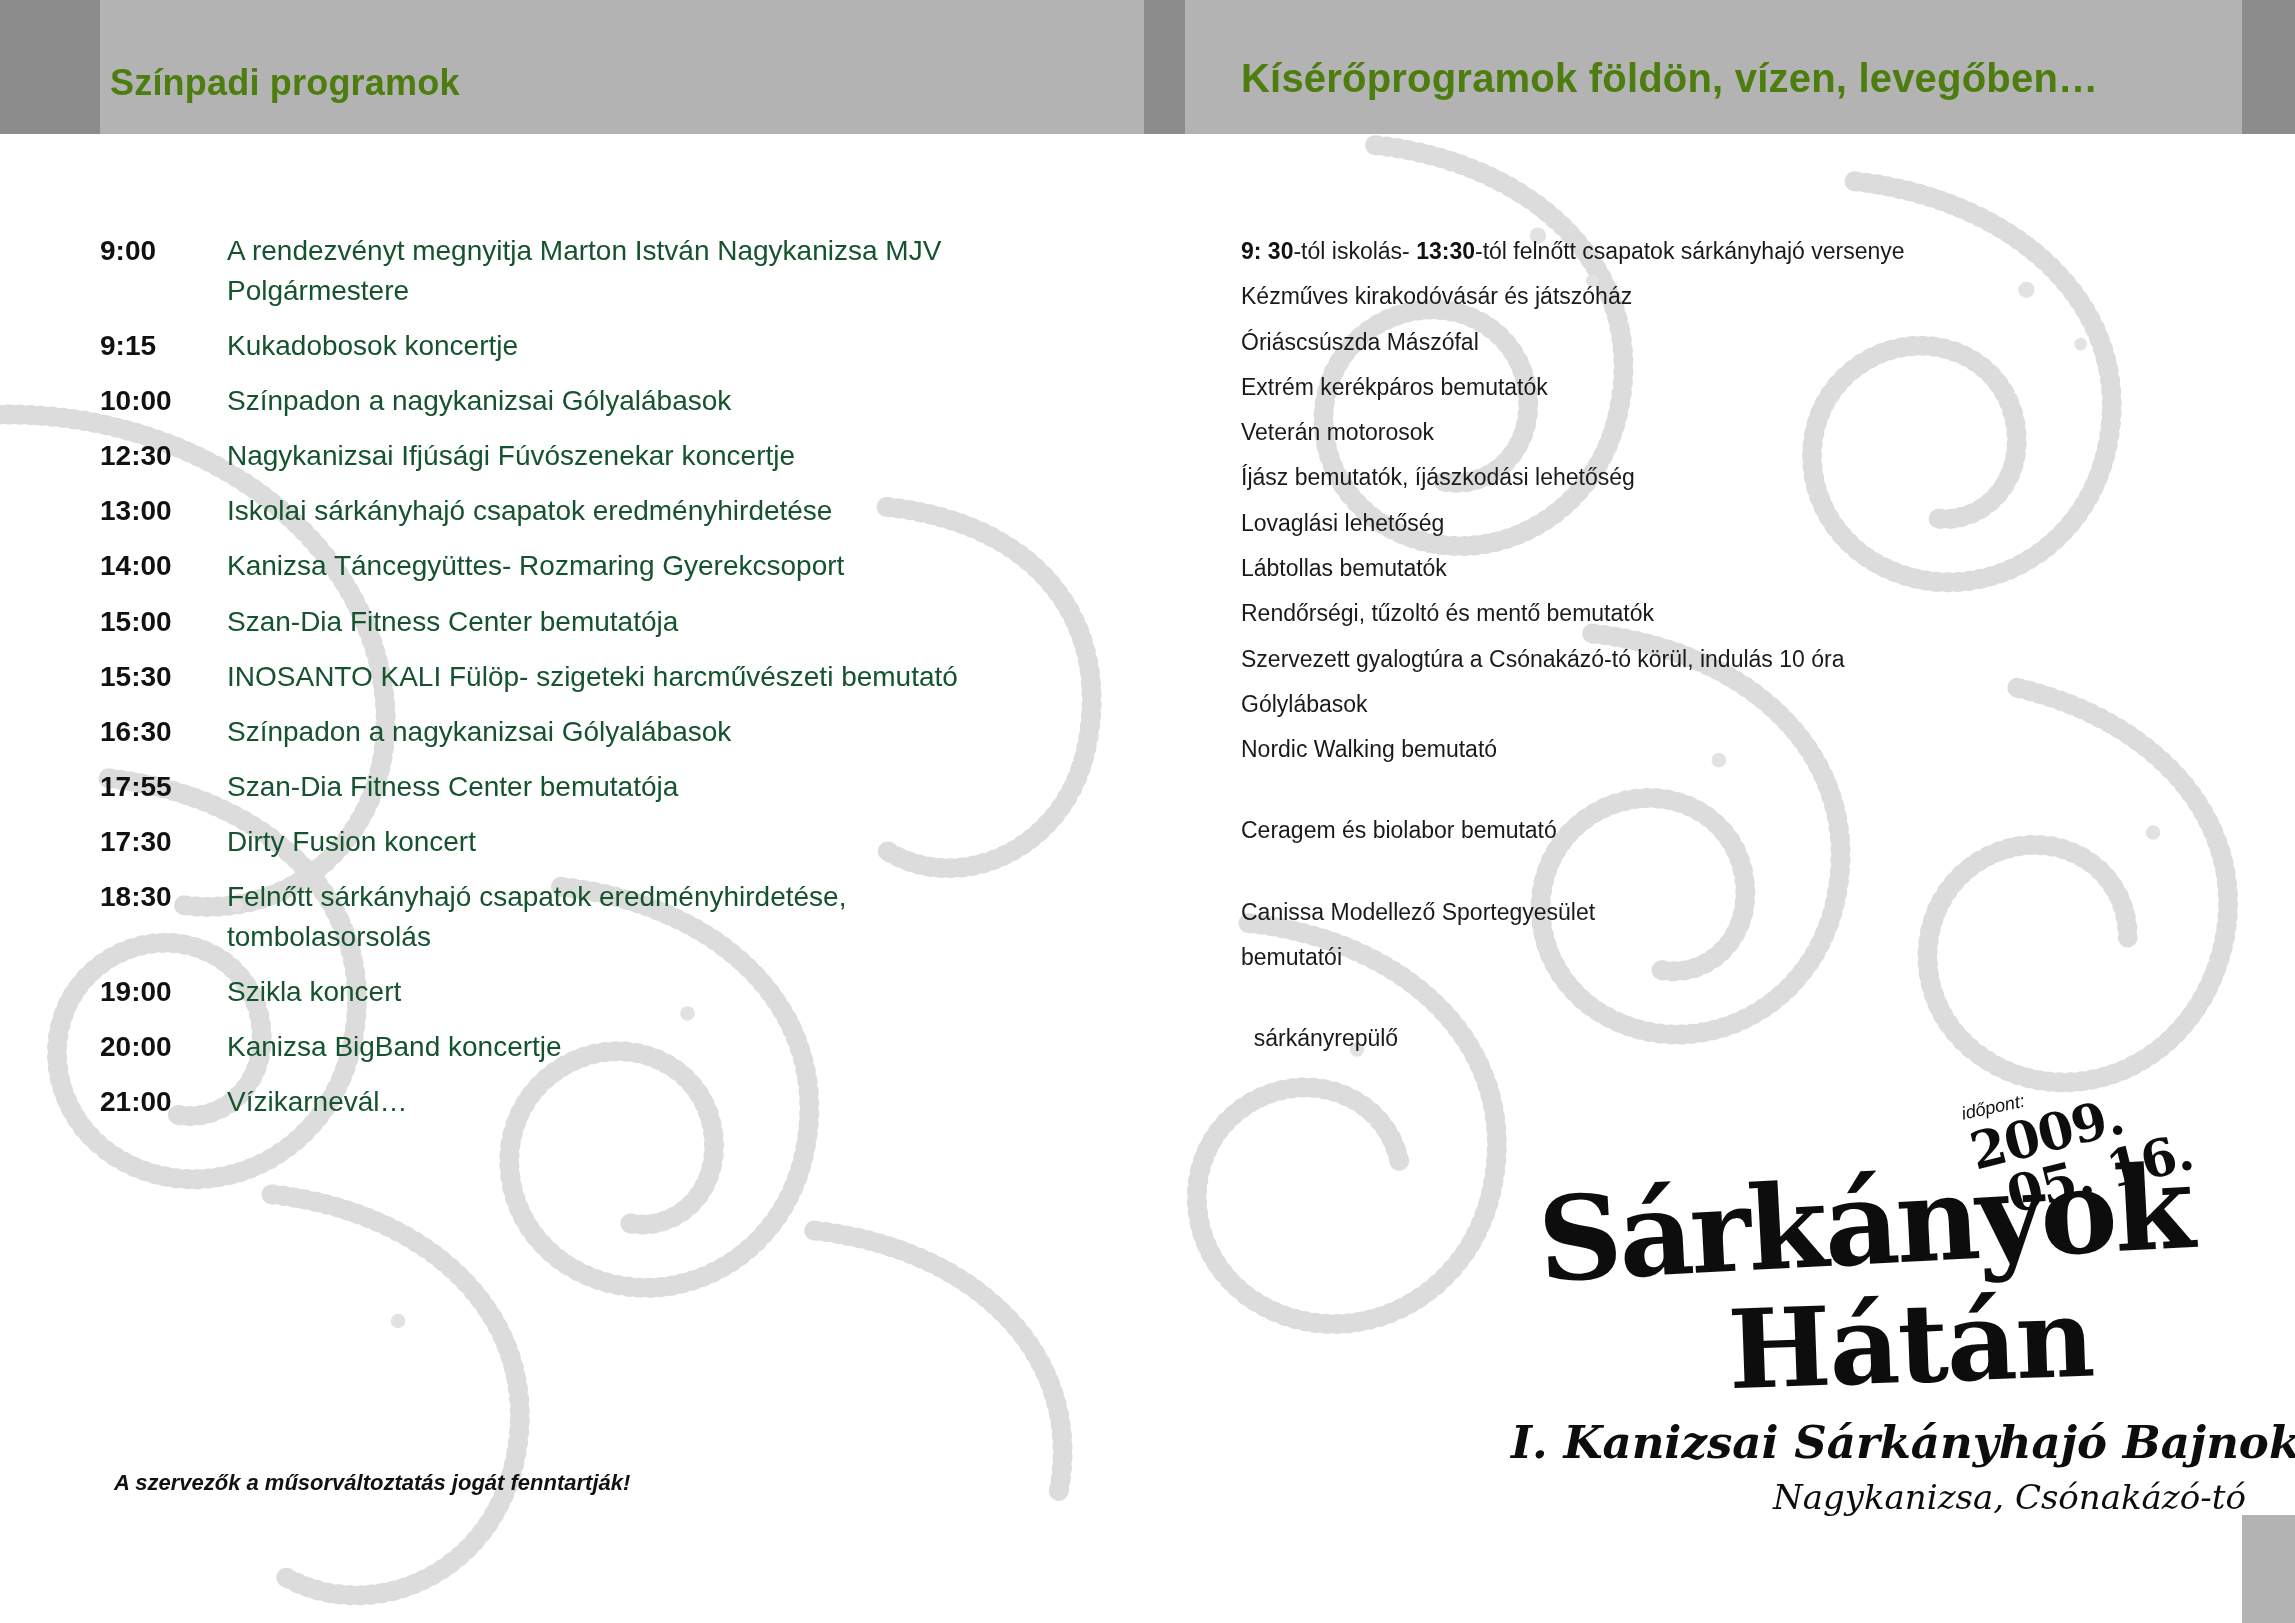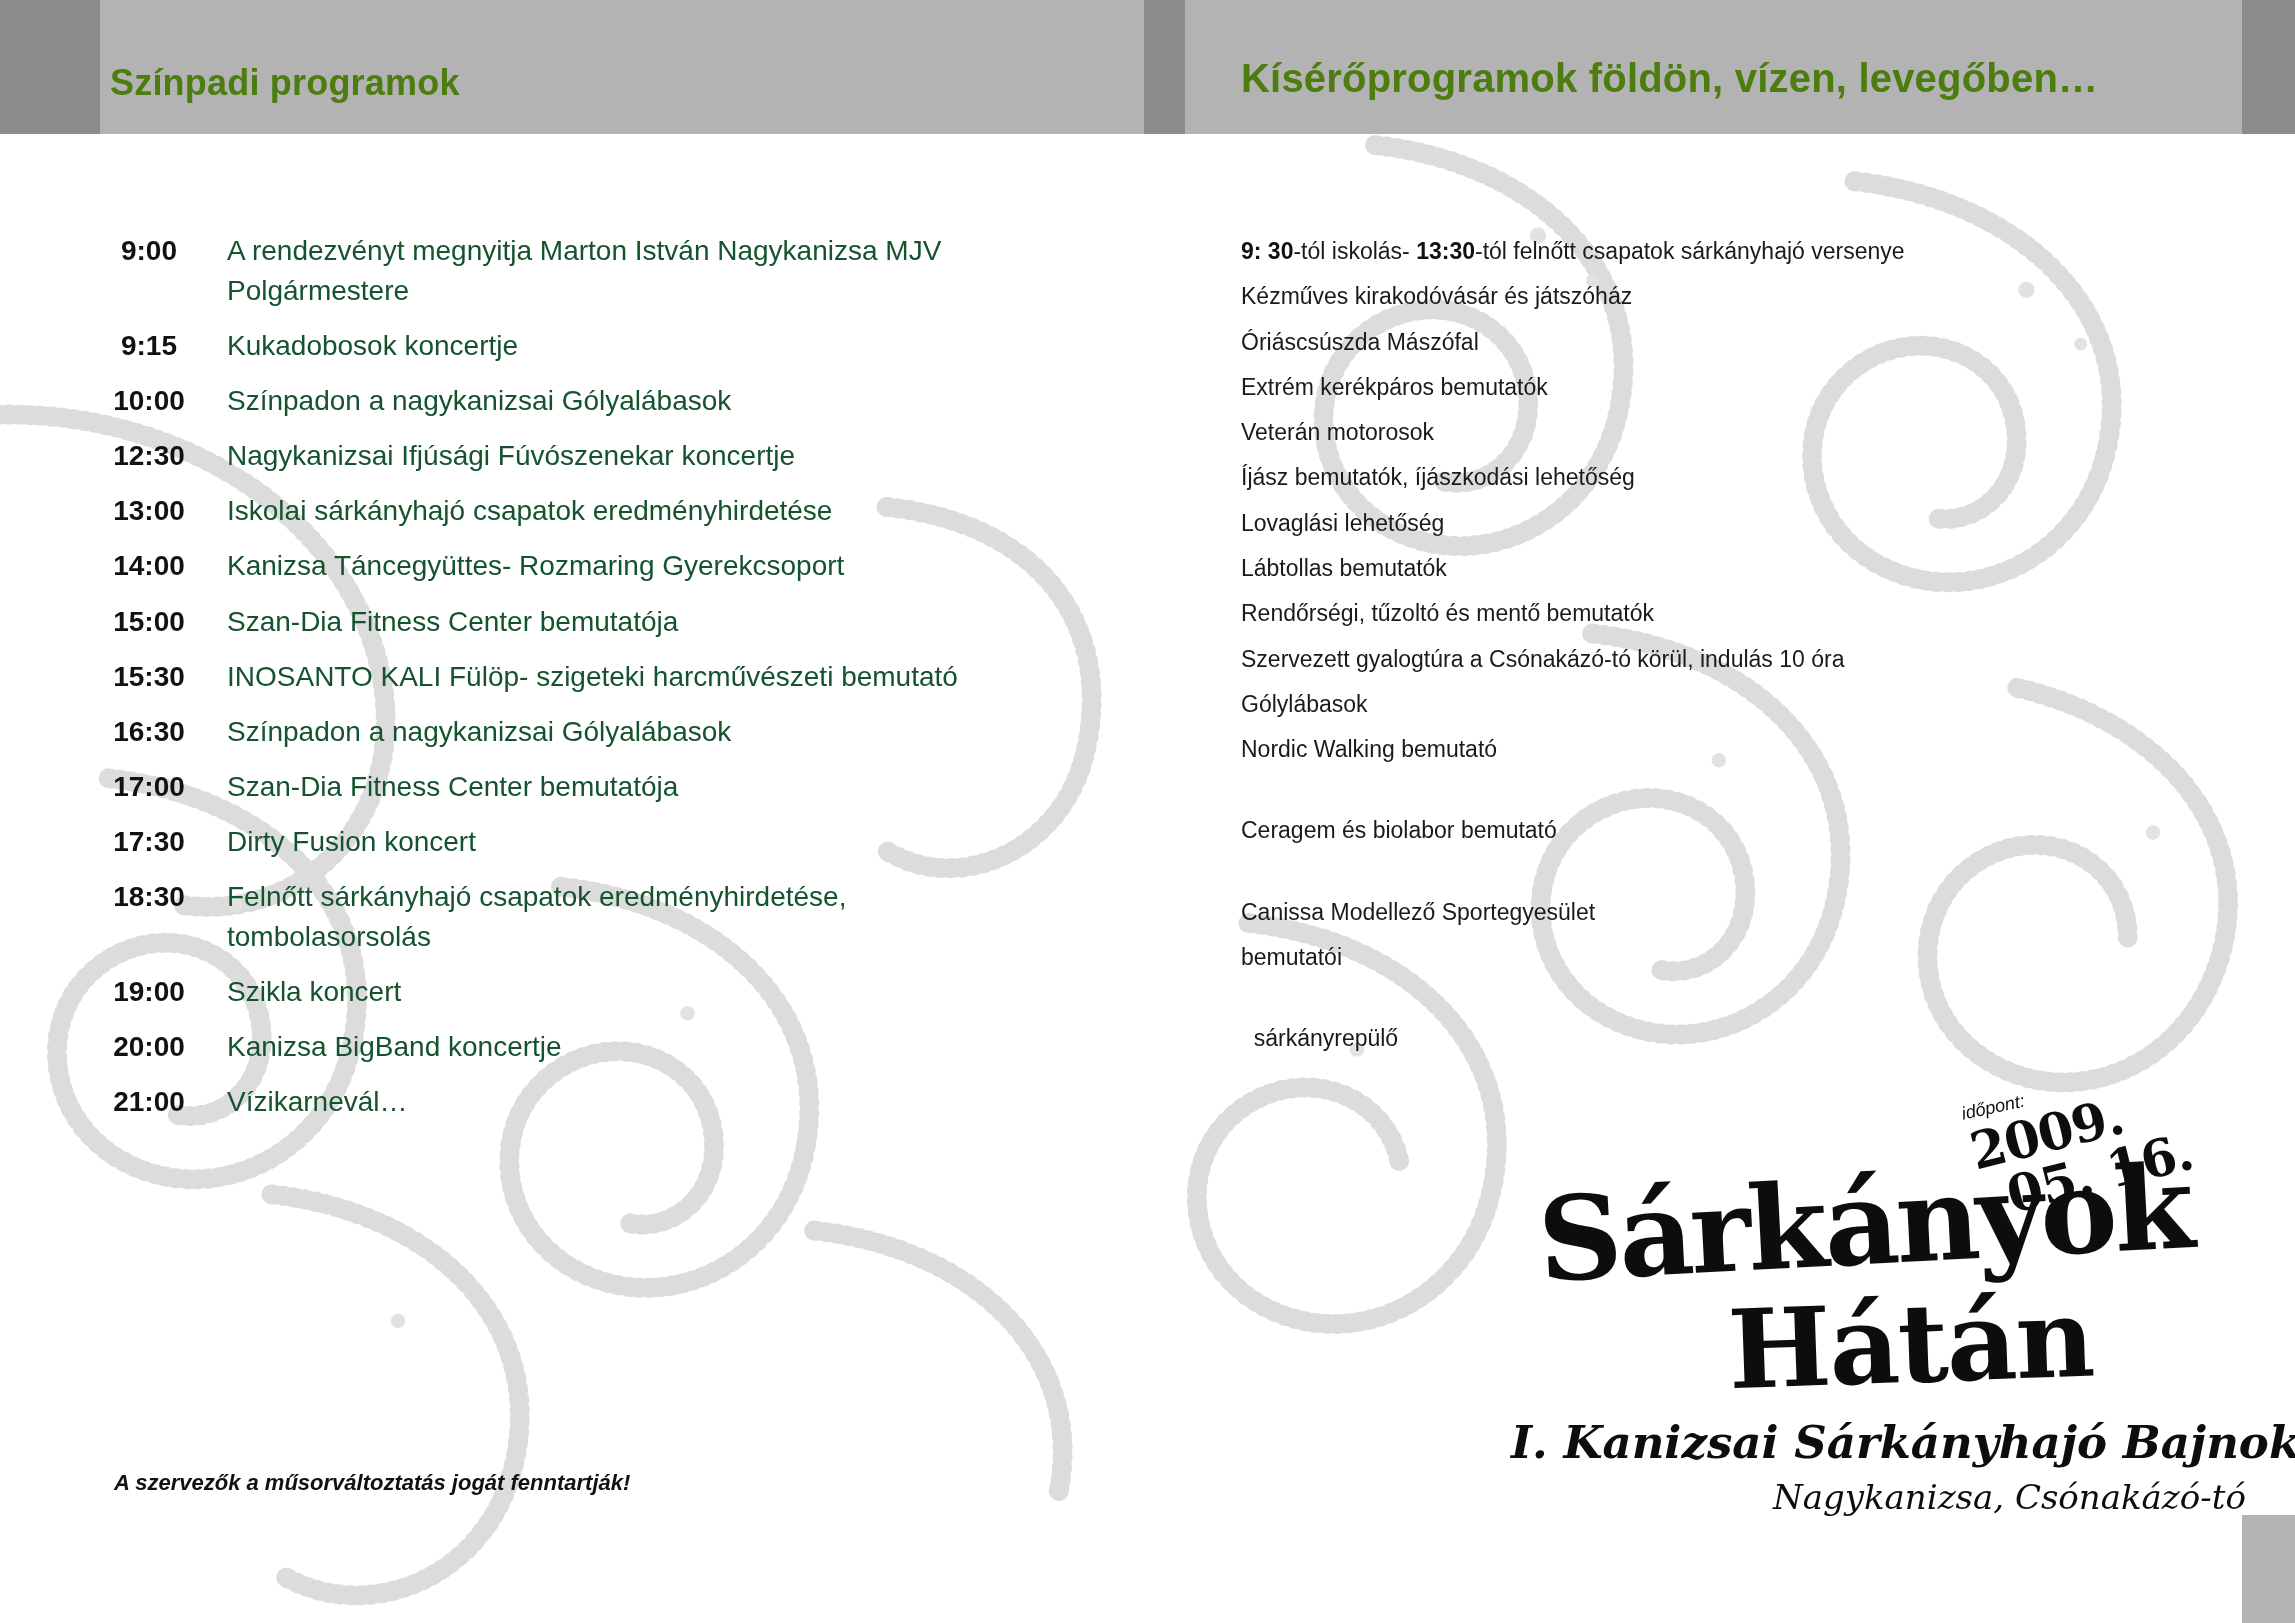--- a/index.html
+++ b/index.html
@@ -92,21 +92,21 @@
     z-index: 3;
   }
   .prog-row {
     display: flex;
     align-items: flex-start;
     margin-bottom: 15.4px;
   }
   .prog-time {
     width: 127px;
     min-width: 127px;
-    text-align: center;
+    text-align: left;
     padding-right: 29px;
     box-sizing: border-box;
     font-weight: bold;
     font-size: 28px;
     line-height: 1.42;
     color: #111;
   }
   .prog-desc {
     font-size: 28px;
     line-height: 1.42;
@@ -298,21 +298,21 @@
   </div>
   <div class="prog-row">
     <div class="prog-time">15:30</div>
     <div class="prog-desc">INOSANTO KALI Fülöp- szigeteki harcművészeti bemutató</div>
   </div>
   <div class="prog-row">
     <div class="prog-time">16:30</div>
     <div class="prog-desc">Színpadon a nagykanizsai Gólyalábasok</div>
   </div>
   <div class="prog-row">
-    <div class="prog-time">17:00</div>
+    <div class="prog-time">17:55</div>
     <div class="prog-desc">Szan-Dia Fitness Center bemutatója</div>
   </div>
   <div class="prog-row">
     <div class="prog-time">17:30</div>
     <div class="prog-desc">Dirty Fusion koncert</div>
   </div>
   <div class="prog-row">
     <div class="prog-time">18:30</div>
     <div class="prog-desc">Felnőtt sárkányhajó csapatok eredményhirdetése, tombolasorsolás</div>
   </div>

